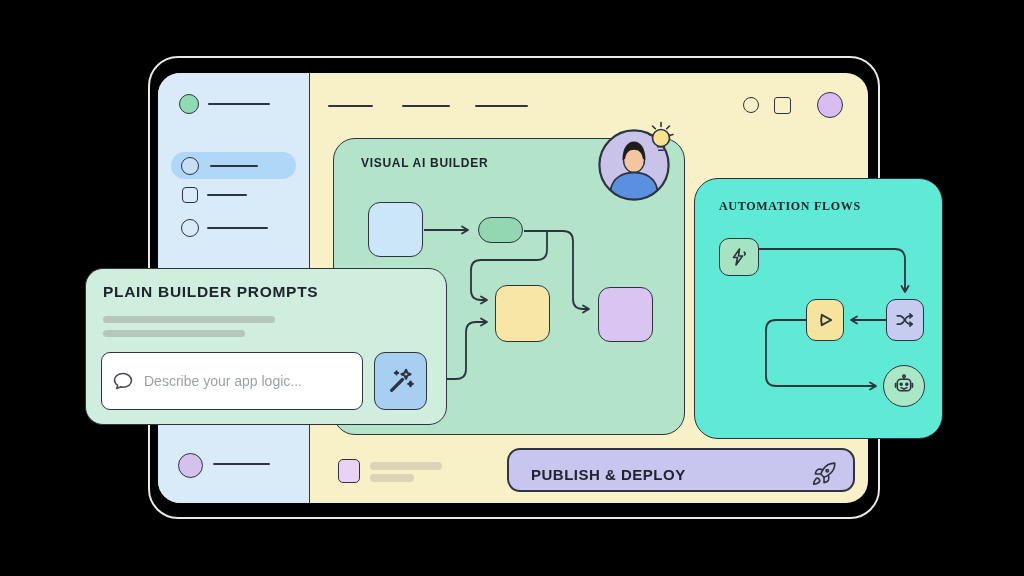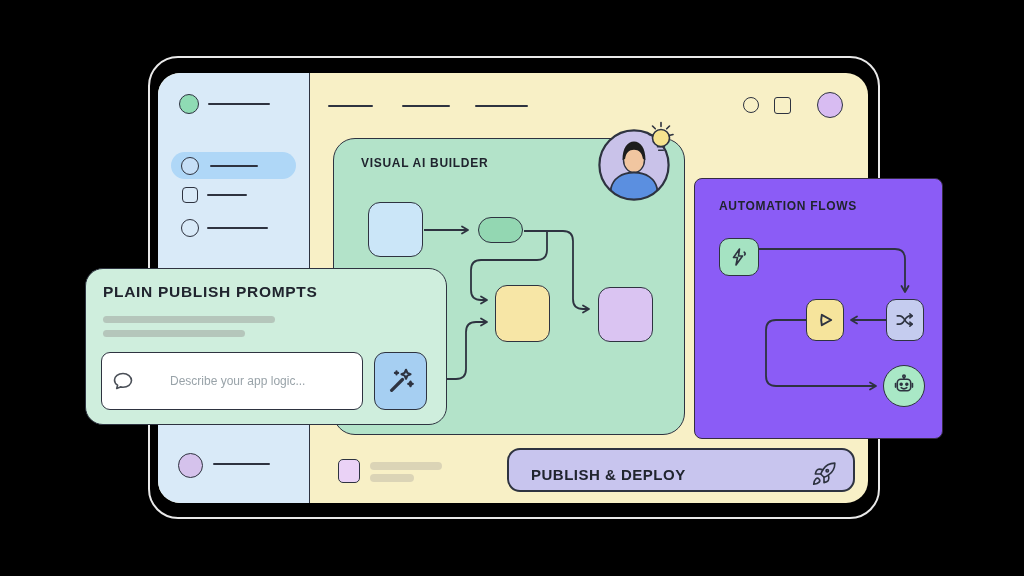--- a/index.html
+++ b/index.html
@@ -17,32 +17,32 @@
   .sline{position:absolute;height:2.2px;background:#2E3340;border-radius:2px;}
   .active-pill{left:13px;top:79px;width:125px;height:27px;background:#AFD7F7;border-radius:13.5px;}
   
   .dash{position:absolute;top:32px;height:2.4px;background:#2E3340;border-radius:2px;}
   .ctrl{position:absolute;box-sizing:border-box;border:1.7px solid #2E3340;}
   
   .builder{left:175px;top:65px;width:350px;height:295px;background:#B3E3C9;
     border:1.7px solid #2E3340;border-radius:22px;}
   .panel-title{font-weight:bold;font-size:12px;color:#20242E;letter-spacing:.7px;}
   .node{position:absolute;box-sizing:border-box;border:1.7px solid #2E3340;border-radius:12px;}
-  .autoflows{left:694px;top:178px;width:247px;height:259px;background:#8b5cf6;
-    border:1.8px solid #352C42;border-radius:8px;z-index:7;}
+  .autoflows{left:694px;top:178px;width:247px;height:259px;background:#5eead4;
+    border:1.8px solid #352C42;border-radius:24px;z-index:7;font-family:Liberation Serif, serif;}
   .anode{position:absolute;box-sizing:border-box;border:1.7px solid #2E3340;border-radius:10px;
     display:flex;align-items:center;justify-content:center;}
   
   .prompts{left:85px;top:268px;width:360px;height:155px;background:#CFEEDD;
     border:1.7px solid #2E3340;border-radius:18px;z-index:8;}
   .skel{position:absolute;border-radius:4px;}
   .inputbox{position:absolute;left:15px;top:83px;width:262px;height:58px;background:#fff;
     border:1.7px solid #2E3340;border-radius:9px;display:flex;align-items:center;box-sizing:border-box;padding:0 10px;}
-  .inputbox input{flex:1;border:none;outline:none;background:transparent;font-size:12px;
-    font-family:"Liberation Sans",sans-serif;color:#701a75;min-width:0;margin-left:26px;}
+  .inputbox input{flex:1;border:none;outline:none;background:transparent;font-size:14px;
+    font-family:"Liberation Sans",sans-serif;color:#701a75;min-width:0;}
   .inputbox input::placeholder{color:#99A3A9;}
   .wandbtn{position:absolute;left:288px;top:83px;width:53px;height:58px;background:#A6CFF2;
     border:1.7px solid #2E3340;border-radius:11px;display:flex;align-items:center;justify-content:center;padding:0;}
   
   .pubbtn{position:absolute;left:349px;top:375px;width:348px;height:44px;background:#C8C5EE;
     border:2px solid #2E3340;border-radius:13px;display:flex;align-items:center;box-sizing:border-box;
     padding:8px 16px 0 22px;}
   .pubbtn span.lbl{font-weight:bold;font-size:15px;color:#20242E;letter-spacing:.5px;flex:1;text-align:left;}
   .arrows{left:0;top:0;width:1024px;height:576px;pointer-events:none;z-index:6;}
   svg{display:block;}
@@ -202,21 +202,21 @@
           <path d="M4.2 9.8v3.2M19.8 9.8v3.2"></path>
           <circle cx="9.4" cy="10.4" r="0.9" fill="#2E3340"></circle>
           <circle cx="14.6" cy="10.4" r="0.9" fill="#2E3340"></circle>
           <path d="M9.4 13.6c1.6 1.3 3.6 1.3 5.2 0"></path>
         </svg>
       </span>
     </div>
   </div>
 
   <div class="abs prompts">
-    <div class="abs panel-title" style="left:17px;top:14px;font-size:15.5px;">PLAIN PUBLISH PROMPTS</div>
+    <div class="abs panel-title" style="left:17px;top:14px;font-size:15.5px;">PLAIN BUILDER PROMPTS</div>
     <span class="skel" style="left:17px;top:47px;width:172px;height:7px;background:#B5C6BB;"></span>
     <span class="skel" style="left:17px;top:61px;width:142px;height:7px;background:#B5C6BB;"></span>
     <div class="inputbox">
       <span style="margin-right:8px;display:flex;">
         <svg width="22" height="22" viewBox="0 0 22 22" fill="none" stroke="#4a4f57" stroke-width="1.6" stroke-linejoin="round">
           <path d="M11 3.5c-4.7 0-8.5 2.9-8.5 6.6 0 2.1 1.2 4 3.1 5.2l-.9 3.2 3.7-1.6c.8.2 1.7.3 2.6.3 4.7 0 8.5-2.9 8.5-6.6S15.7 3.5 11 3.5z"></path>
         </svg>
       </span>
       <input type="text" placeholder="Describe your app logic..." style="">
     </div>

